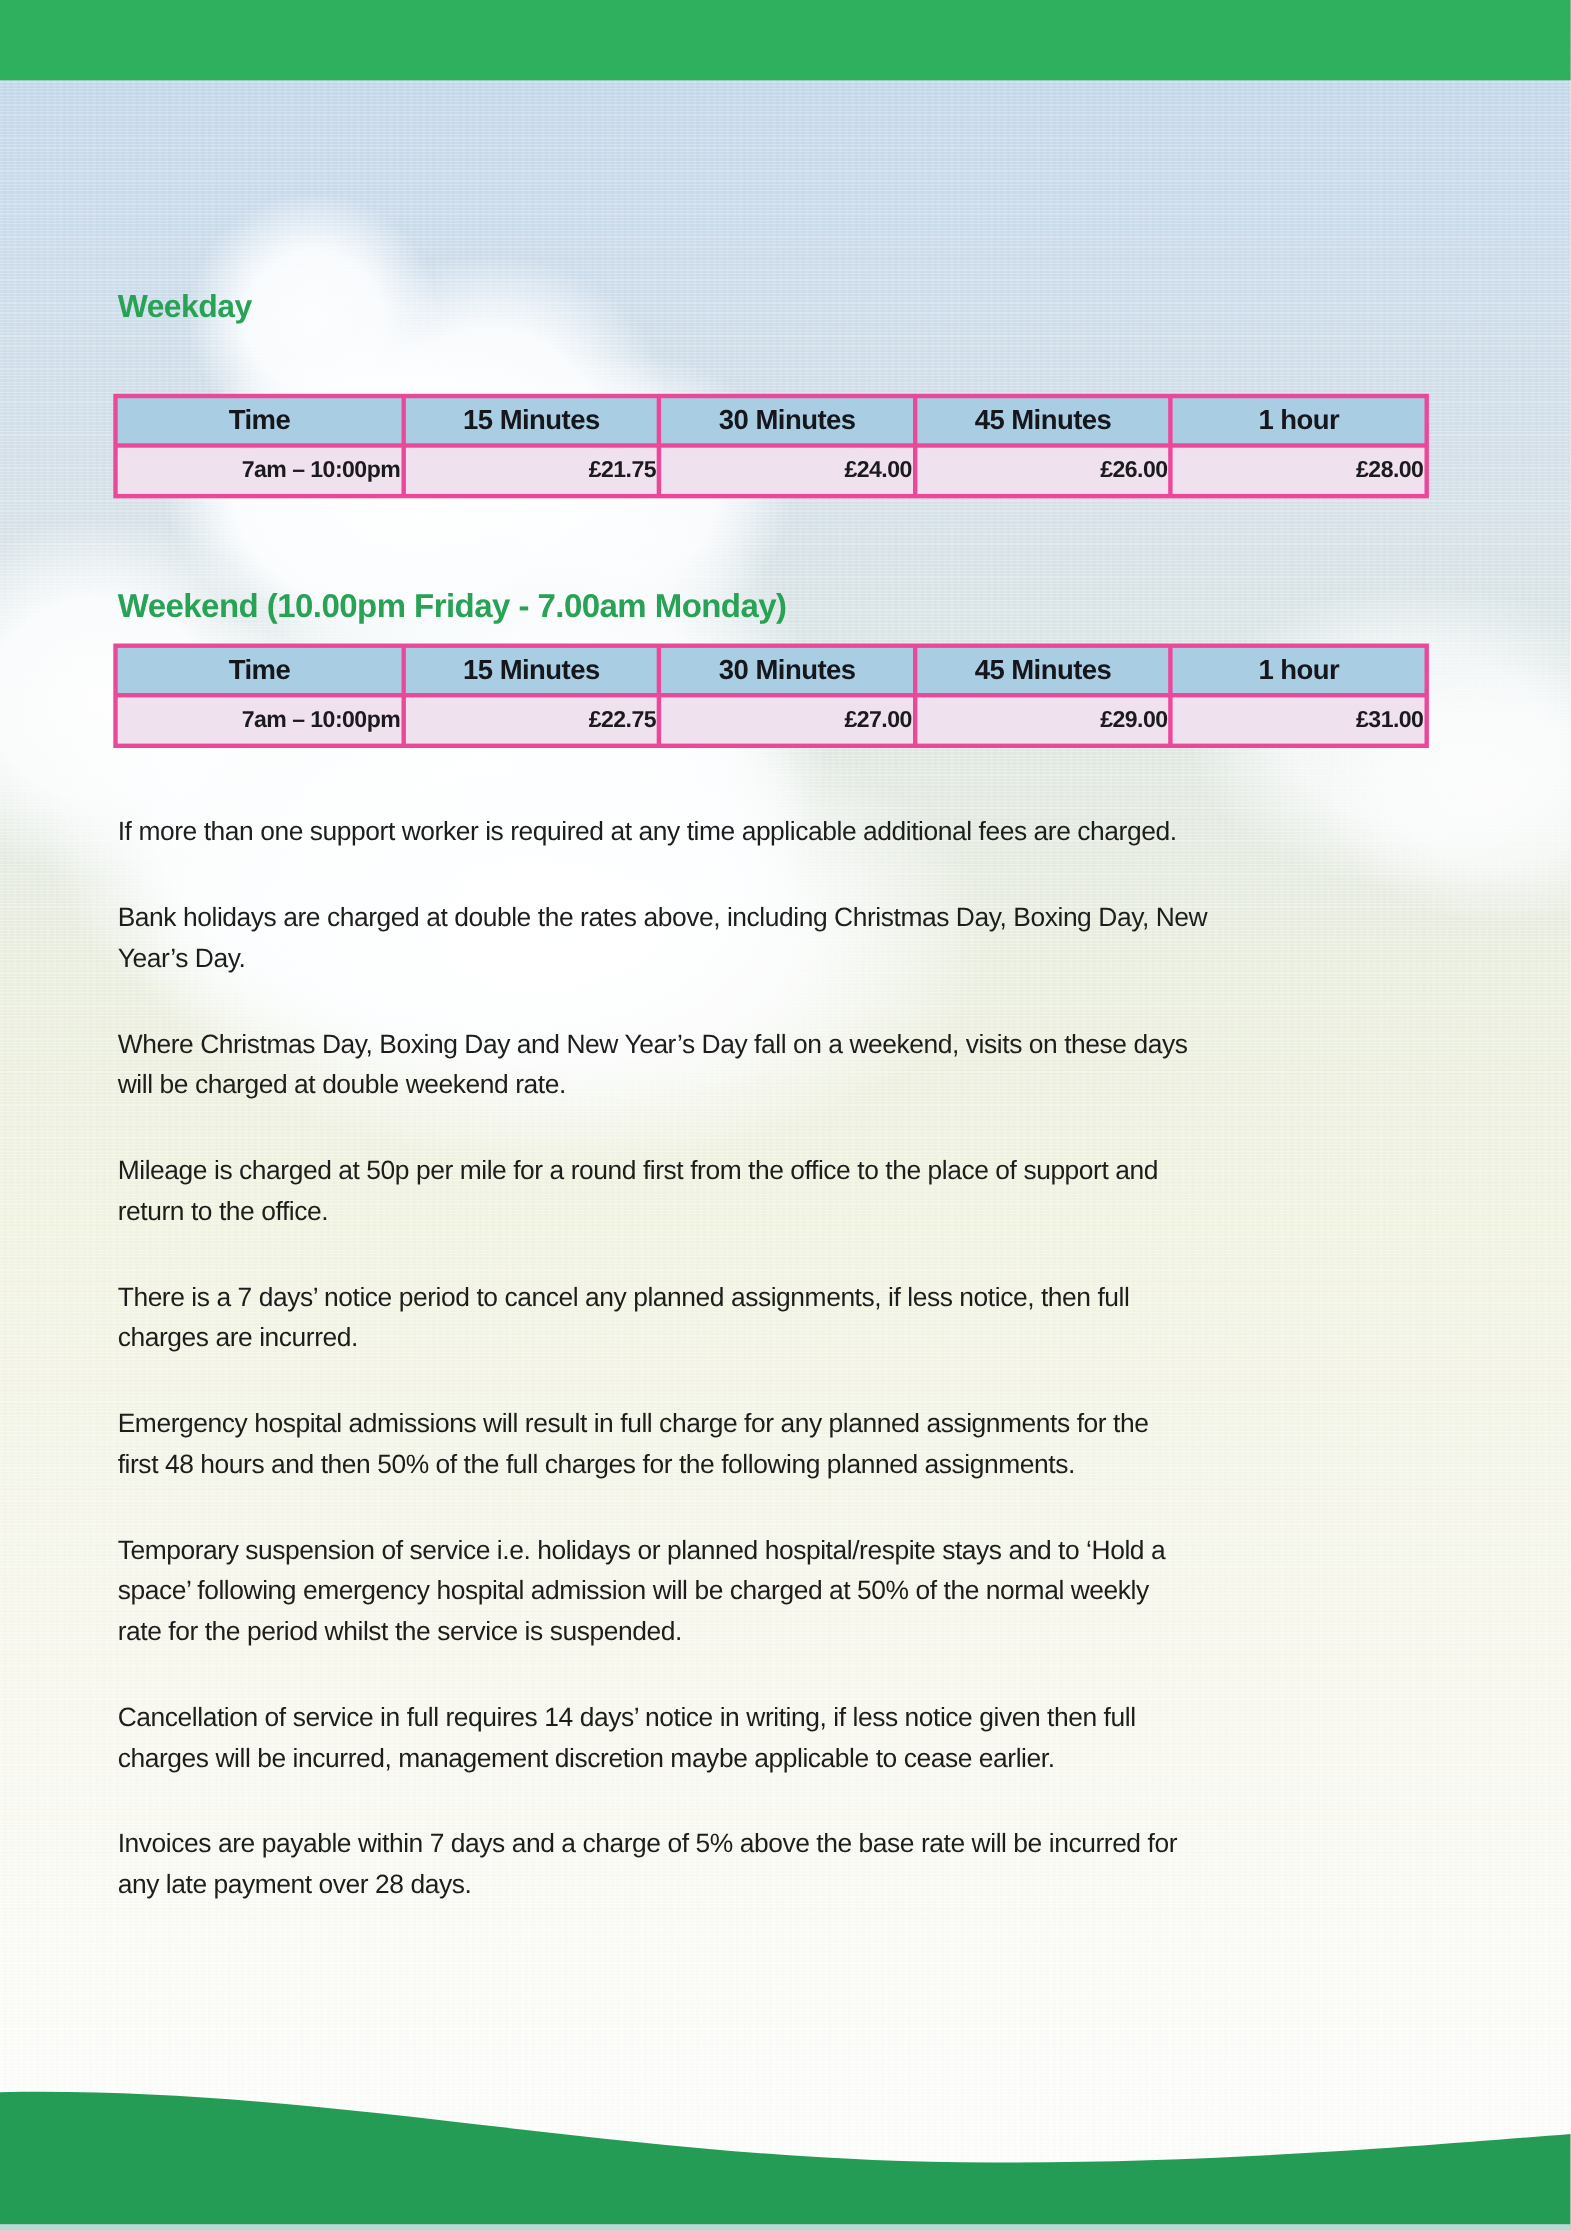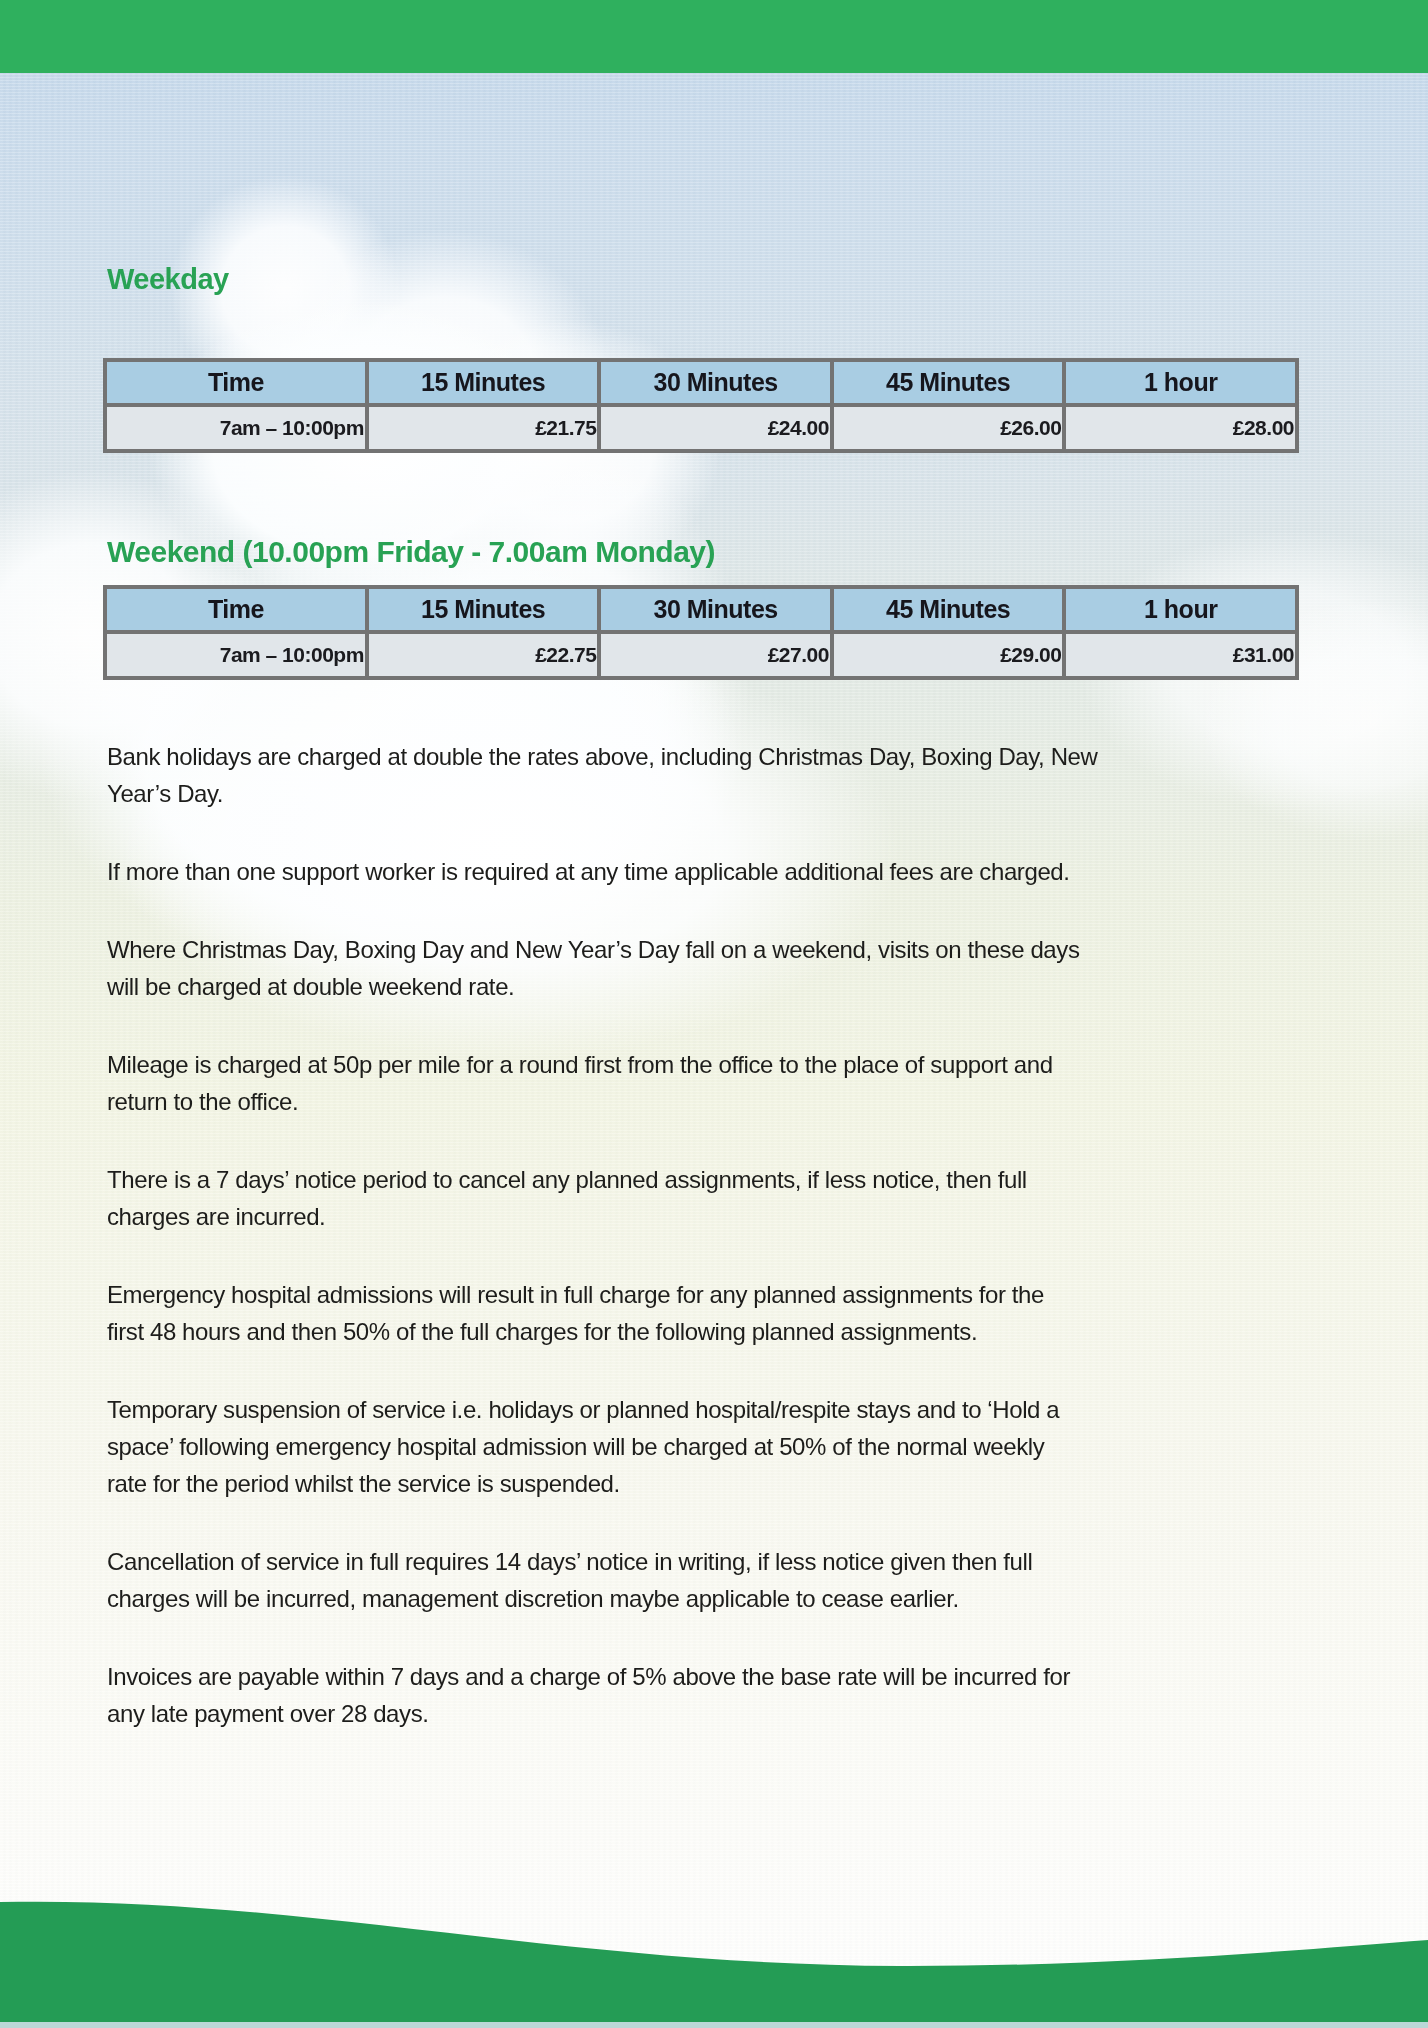--- a/index.html
+++ b/index.html
@@ -45,21 +45,21 @@
     font-size:29px;font-weight:bold;letter-spacing:-0.5px;
     color:#28a254;line-height:1.2;
   }
   .heading-weekday{top:238px;}
   .heading-weekend{top:509px;font-size:30px;}
   .heading-sub{font-weight:bold;letter-spacing:-0.5px;text-align:center;}
   
   table.rates{
     position:absolute;left:103px;width:1196px;
     border-collapse:separate;border-spacing:4px;
-    background:#737373;table-layout:fixed;
+    background:#ec4899;table-layout:fixed;
   }
   .table-weekday{top:358px;}
   .table-weekend{top:585px;}
   table.rates th{
     background:#a9cde3;height:39px;
     font-size:25px;font-weight:bold;color:#16161d;
     letter-spacing:-0.5px;text-align:center;vertical-align:middle;
   }
   table.rates td{
     background:rgba(240,246,250,0.88);height:40px;
@@ -156,23 +156,23 @@
       <td>7am – 10:00pm</td>
       <td>£22.75</td>
       <td>£27.00</td>
       <td>£29.00</td>
       <td>£31.00</td>
     </tr>
   </tbody>
     </table>
 
   <div class="terms">
+    <p>If more than one support worker is required at any time applicable additional fees are charged.</p>
     <p>Bank holidays are charged at double the rates above, including Christmas Day, Boxing Day, New
 Year’s Day.</p>
-    <p>If more than one support worker is required at any time applicable additional fees are charged.</p>
     <p>Where Christmas Day, Boxing Day and New Year’s Day fall on a weekend, visits on these days
 will be charged at double weekend rate.</p>
     <p>Mileage is charged at 50p per mile for a round first from the office to the place of support and
 return to the office.</p>
     <p>There is a 7 days’ notice period to cancel any planned assignments, if less notice, then full
 charges are incurred.</p>
     <p>Emergency hospital admissions will result in full charge for any planned assignments for the
 first 48 hours and then 50% of the full charges for the following planned assignments.</p>
     <p>Temporary suspension of service i.e. holidays or planned hospital/respite stays and to ‘Hold a
 space’ following emergency hospital admission will be charged at 50% of the normal weekly

